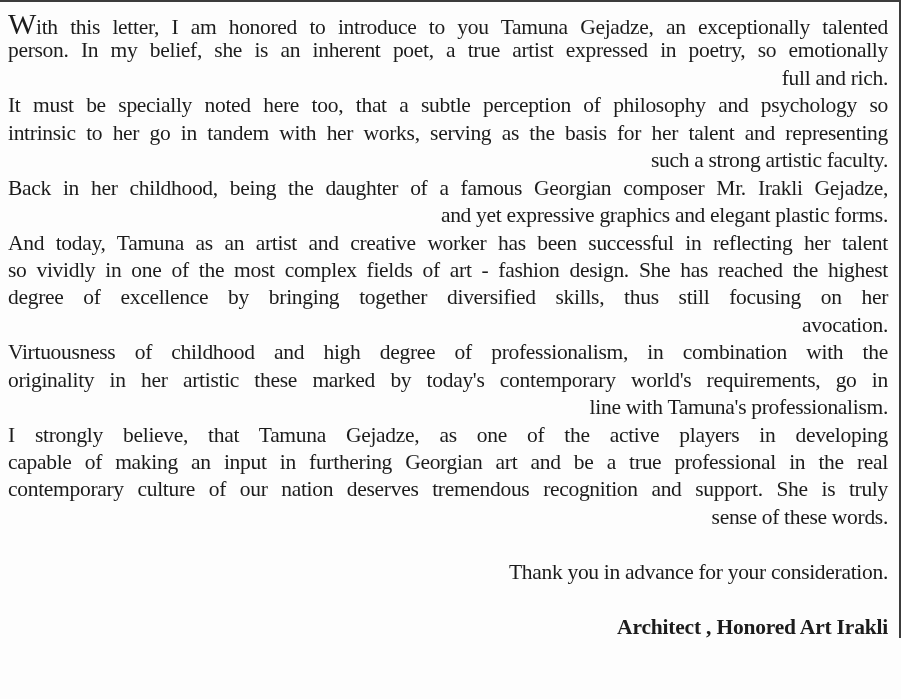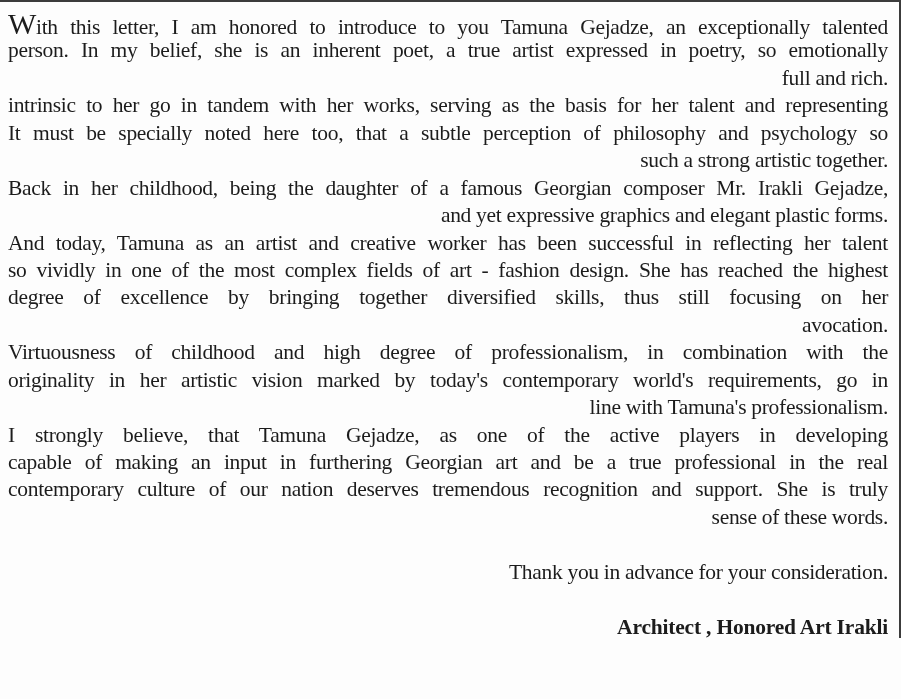--- a/index.html
+++ b/index.html
@@ -58,31 +58,31 @@
 </head>
 <body>
 
 <div class="page">
   <div class="scan-edge-top"></div>
   <div class="scan-edge-right"></div>
   <div class="letter-body">
       <div class="line justify"><span class="initial">W</span>ith this letter, I am honored to introduce to you Tamuna Gejadze, an exceptionally talented</div>
       <div class="line justify">person. In my belief, she is an inherent poet, a true artist expressed in poetry, so emotionally</div>
       <div class="line">full and rich.</div>
+      <div class="line justify">It must be specially noted here too, that a subtle perception of philosophy and psychology so</div>
       <div class="line justify">intrinsic to her go in tandem with her works, serving as the basis for her talent and representing</div>
-      <div class="line justify">It must be specially noted here too, that a subtle perception of philosophy and psychology so</div>
-      <div class="line">such a strong artistic together.</div>
+      <div class="line">such a strong artistic faculty.</div>
       <div class="line justify">Back in her childhood, being the daughter of a famous Georgian composer Mr. Irakli Gejadze,</div>
       <div class="line">and yet expressive graphics and elegant plastic forms.</div>
       <div class="line justify">And today, Tamuna as an artist and creative worker has been successful in reflecting her talent</div>
       <div class="line justify">so vividly in one of the most complex fields of art - fashion design. She has reached the highest</div>
       <div class="line justify">degree of excellence by bringing together diversified skills, thus still focusing on her</div>
       <div class="line">avocation.</div>
       <div class="line justify">Virtuousness of childhood and high degree of professionalism, in combination with the</div>
-      <div class="line justify">originality in her artistic vision marked by today's contemporary world's requirements, go in</div>
+      <div class="line justify">originality in her artistic these marked by today's contemporary world's requirements, go in</div>
       <div class="line">line with Tamuna's professionalism.</div>
       <div class="line justify">I strongly believe, that Tamuna Gejadze, as one of the active players in developing</div>
       <div class="line justify">capable of making an input in furthering Georgian art and be a true professional in the real</div>
       <div class="line justify">contemporary culture of our nation deserves tremendous recognition and support. She is truly</div>
       <div class="line">sense of these words.</div>
       <div class="line">&nbsp;</div>
       <div class="line">Thank you in advance for your consideration.</div>
       <div class="line">&nbsp;</div>
       <div class="line bold">Architect , Honored Art Irakli</div>
     </div>

